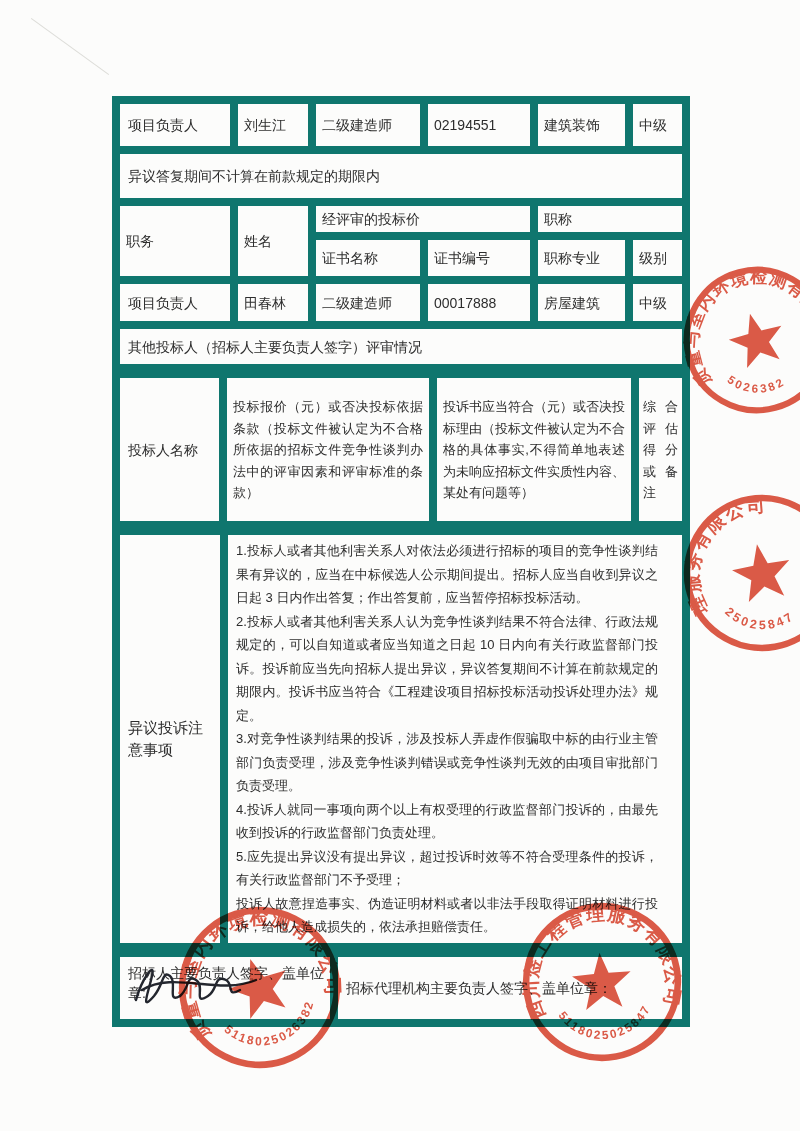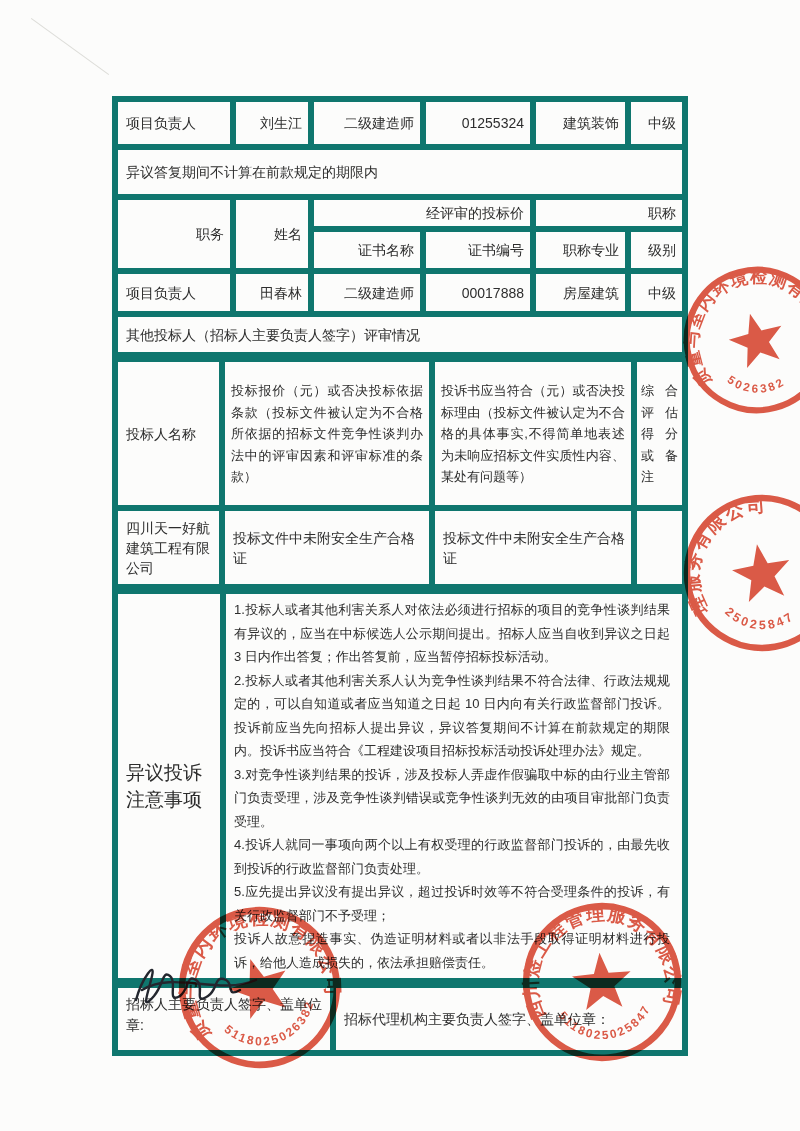--- a/index.html
+++ b/index.html
@@ -6,33 +6,33 @@
   .page{
     position:relative;width:800px;height:1131px;margin:0 auto;
     background:#fcfcfb;overflow:hidden;
     font-family:"Liberation Sans","DejaVu Sans",sans-serif;
     color:#2d2d2d;
   }
   .doc{position:absolute;left:112px;top:96px;width:574px;}
   table{border-collapse:collapse;table-layout:fixed;width:570px;}
   table + table{margin-top:-2px;}
   td{
-    border:6px solid #0f766e;
+    border:8px solid #0f766e;
     font-size:14px;line-height:1.45;
     vertical-align:middle;
     padding:3px 6px;
     word-break:break-all;
     overflow:hidden;
   }
-  td.c{text-align:right;}
+  td.c{text-align:left;}
   td.l{text-align:left;padding-left:8px;}
   td.small{font-size:13px;line-height:1.65;text-align:justify;}
   .para{margin:0;text-align:justify;}
   .objtext{font-size:13px;line-height:23.5px;}
-  .objtext .para{margin:0 4px 0 0;}
+  .objtext .para{margin:0 16px 0 0;}
   
   .seal{position:absolute;mix-blend-mode:multiply;opacity:.88;pointer-events:none;z-index:5;}
   .seal text{font-family:"Liberation Sans","DejaVu Sans",sans-serif;font-weight:bold;}
   .sig{position:absolute;z-index:4;}
   .crease{position:absolute;left:22px;top:46px;width:96px;height:1px;background:#dcdcd8;transform:rotate(36deg);}
 </style>
 </head>
 <body>
 
 <div class="page">
@@ -48,21 +48,21 @@
           <col style="width:112px">
         <col style="width:110px">
           <col style="width:95px">
           <col style="width:57px">
       </colgroup>
       <tbody>
           <tr>
         <td class="l" style="height:36px">项目负责人</td>
         <td class="c">刘生江</td>
         <td class="c">二级建造师</td>
-        <td class="c">01255324</td>
+        <td class="c">02194551</td>
         <td class="c">建筑装饰</td>
         <td class="c">中级</td>
       </tr>
       <tr>
         <td colspan="6" class="l" style="height:38px">异议答复期间不计算在前款规定的期限内</td>
       </tr>
       <tr>
         <td rowspan="2" class="c" style="height:30px">职务</td>
         <td rowspan="2" class="c">姓名</td>
         <td colspan="2" class="c">经评审的投标价</td>
@@ -95,37 +95,31 @@
           <col style="width:202px">
           <col style="width:51px">
       </colgroup>
       <tbody>
           <tr>
         <td class="l" style="height:130px">投标人名称</td>
         <td class="small">投标报价（元）或否决投标依据条款（投标文件被认定为不合格所依据的招标文件竞争性谈判办法中的评审因素和评审标准的条款）</td>
         <td class="small">投诉书应当符合（元）或否决投标理由（投标文件被认定为不合格的具体事实,不得简单地表述为未响应招标文件实质性内容、某处有问题等）</td>
         <td class="small" style="padding:18px 4px">综合评估得分或备注</td>
       </tr>
-      <tr>
-        <td class="l" style="height:67px">四川天一好航建筑工程有限公司</td>
-        <td class="l">投标文件中未附安全生产合格证</td>
-        <td class="l">投标文件中未附安全生产合格证</td>
-        <td></td>
-      </tr>
     </tbody>
       </table>
 
     <table>
       <colgroup>
           <col style="width:108px">
           <col style="width:462px">
         </colgroup>
       <tbody>
           <tr>
-        <td class="l" style="height:356px;font-size:19px">异议投诉注意事项</td>
+        <td class="l" style="height:356px;font-size:15px">异议投诉注意事项</td>
         <td class="objtext" style="padding:4px 8px">
           <p class="para">1.投标人或者其他利害关系人对依法必须进行招标的项目的竞争性谈判结果有异议的，应当在中标候选人公示期间提出。招标人应当自收到异议之日起 3 日内作出答复；作出答复前，应当暂停招标投标活动。</p>
           <p class="para">2.投标人或者其他利害关系人认为竞争性谈判结果不符合法律、行政法规规定的，可以自知道或者应当知道之日起 10 日内向有关行政监督部门投诉。投诉前应当先向招标人提出异议，异议答复期间不计算在前款规定的期限内。投诉书应当符合《工程建设项目招标投标活动投诉处理办法》规定。</p>
           <p class="para">3.对竞争性谈判结果的投诉，涉及投标人弄虚作假骗取中标的由行业主管部门负责受理，涉及竞争性谈判错误或竞争性谈判无效的由项目审批部门负责受理。</p>
           <p class="para">4.投诉人就同一事项向两个以上有权受理的行政监督部门投诉的，由最先收到投诉的行政监督部门负责处理。</p>
           <p class="para">5.应先提出异议没有提出异议，超过投诉时效等不符合受理条件的投诉，有关行政监督部门不予受理；</p>
           <p class="para">投诉人故意捏造事实、伪造证明材料或者以非法手段取得证明材料进行投诉，给他人造成损失的，依法承担赔偿责任。</p>
         </td>
       </tr>
     </tbody>

